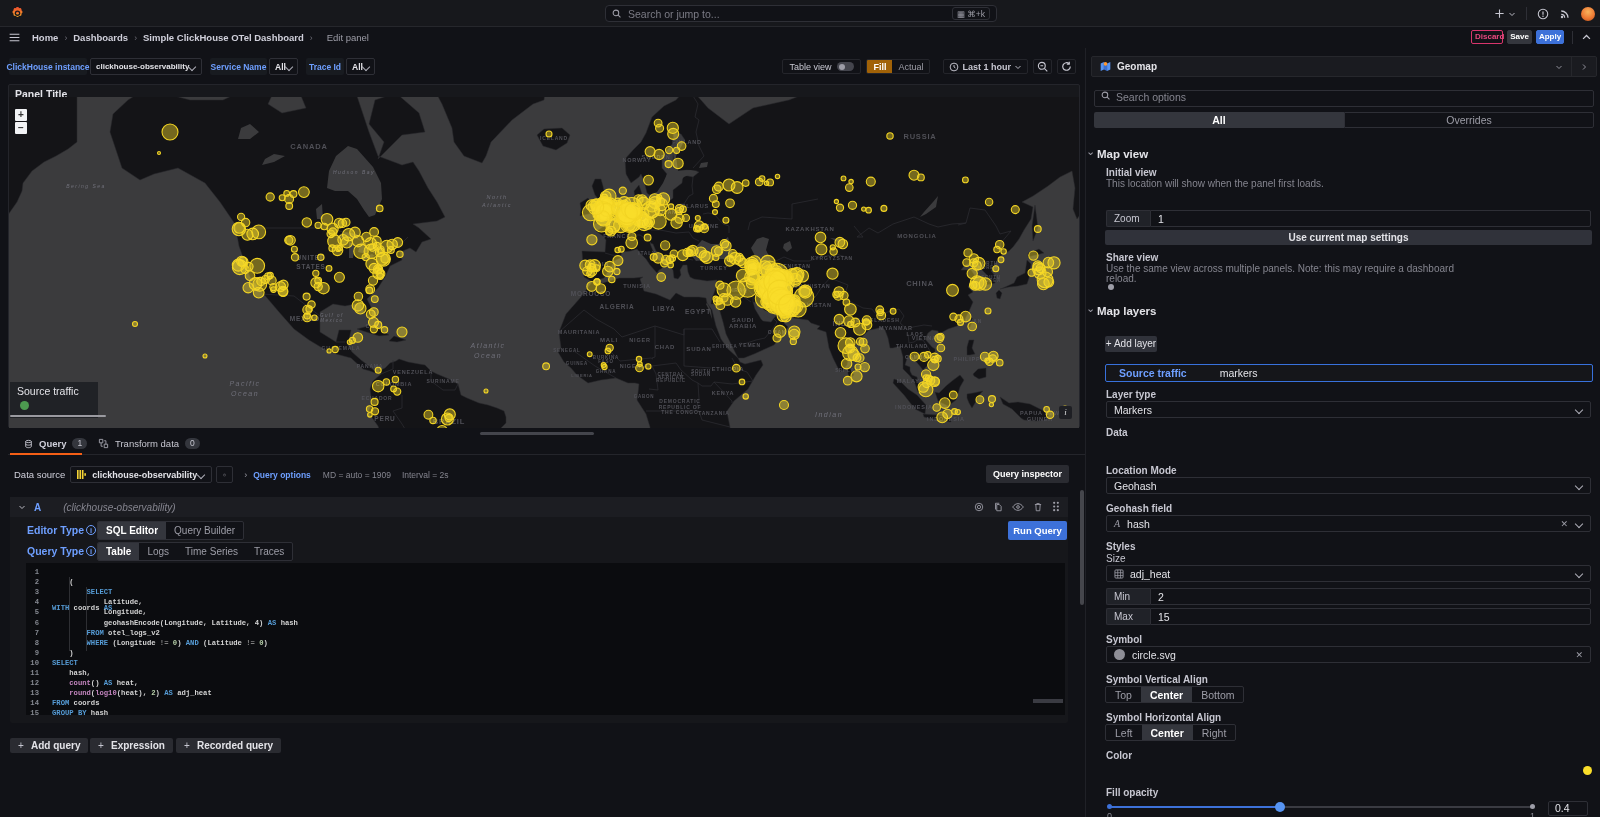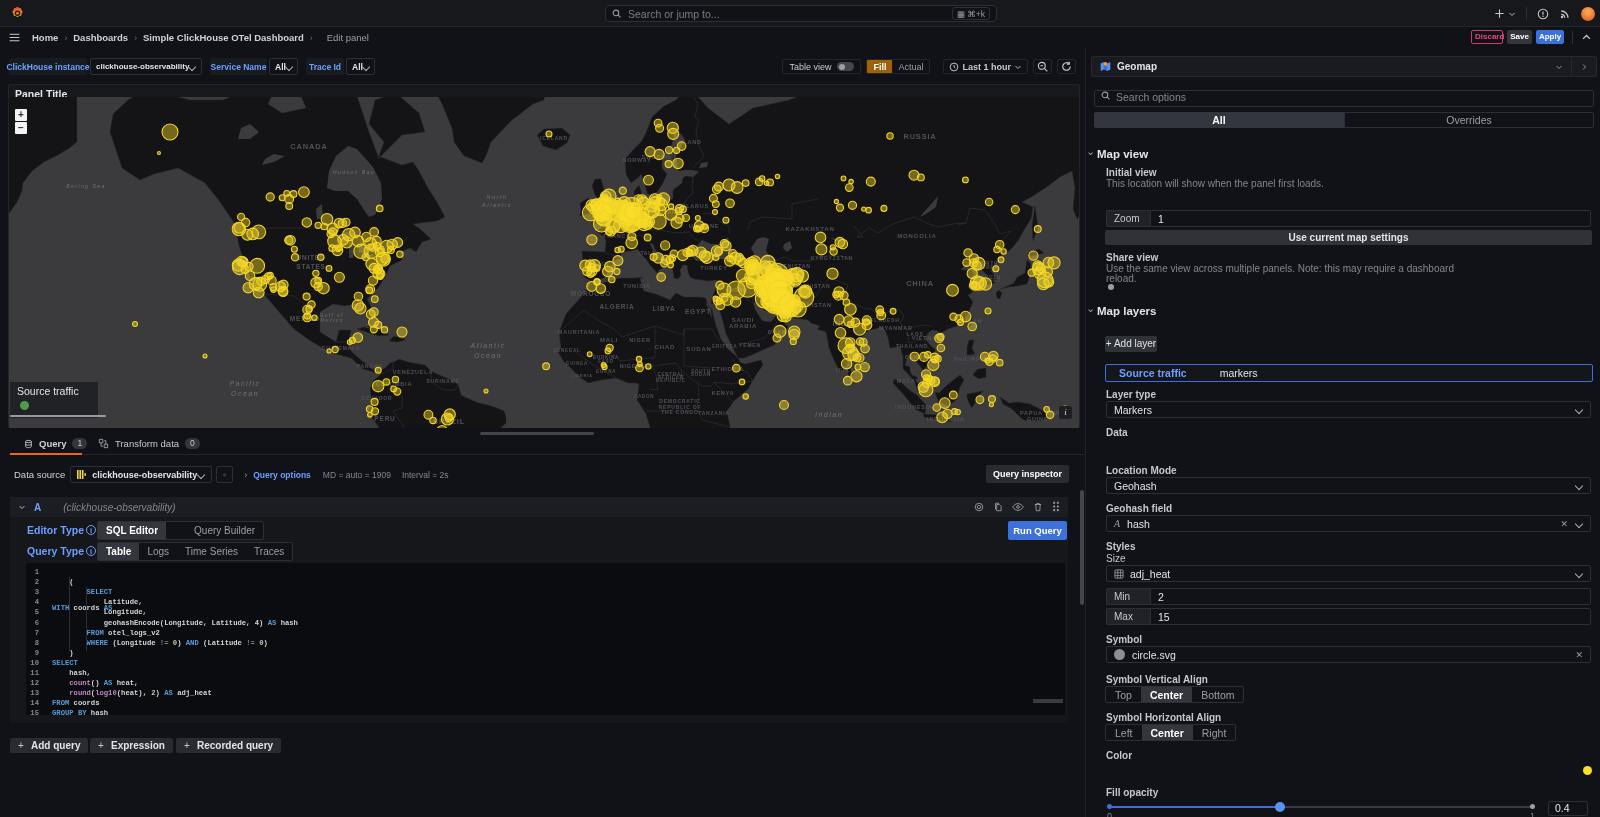--- a/index.html
+++ b/index.html
@@ -996,21 +996,21 @@
           <circle cx="6" cy="2" r="1.2"></circle>
           <circle cx="2" cy="6" r="1.2"></circle>
           <circle cx="6" cy="6" r="1.2"></circle>
           <circle cx="2" cy="10" r="1.2"></circle>
           <circle cx="6" cy="10" r="1.2"></circle>
         </g>
       </svg>
   </div>
   <span class="rowlbl abs" style="left:17px; top:27px;">Editor Type</span>
     <span class="qinfo abs" style="left:70px; top:28px;">i</span>
-  <span class="segq abs" style="left:87px; top:24px;gap:20px;">
+  <span class="segq abs" style="left:87px; top:24px;">
       <div class="on">SQL Editor</div>
       <div>Query Builder</div>
     </span>
   <span class="rowlbl abs" style="left:17px; top:48px;">Query Type</span>
     <span class="qinfo abs" style="left:70px; top:49px;">i</span>
   <span class="segq abs" style="left:87px; top:45px;">
       <div class="on">Table</div>
       <div>Logs</div>
       <div>Time Series</div>
       <div>Traces</div>

